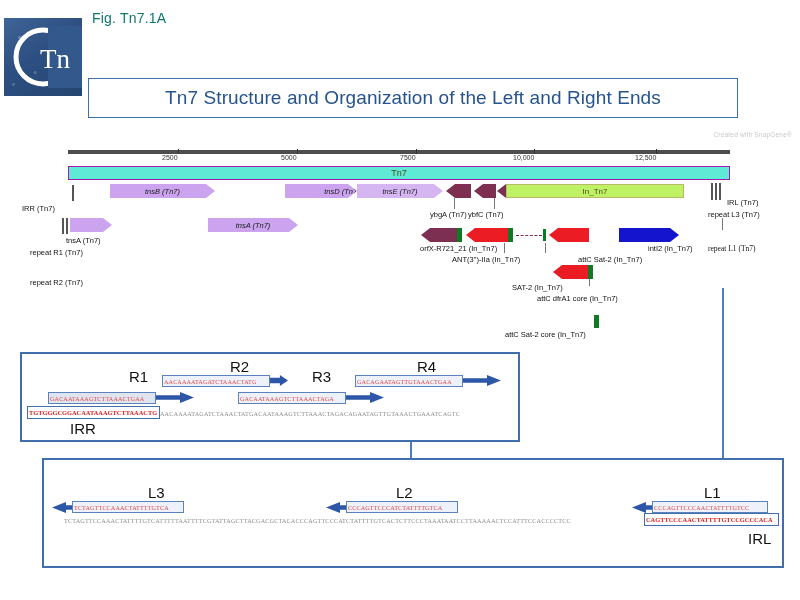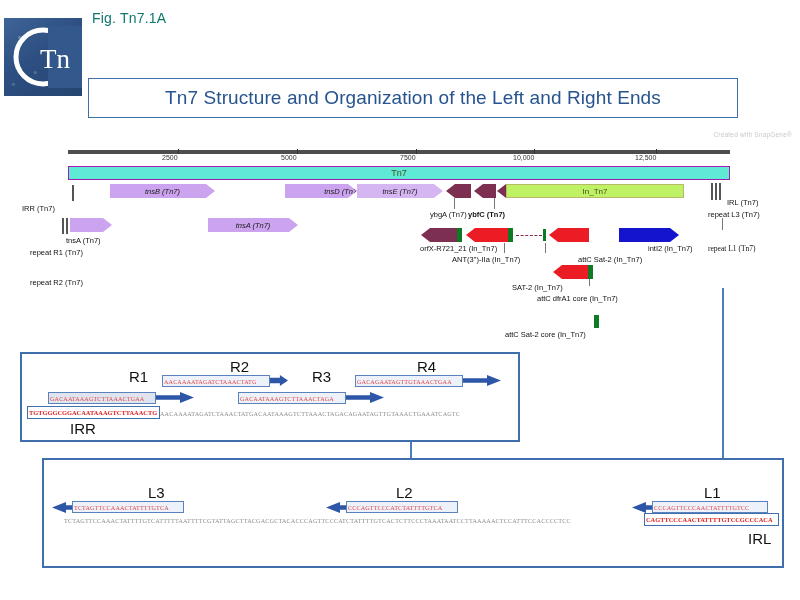--- a/index.html
+++ b/index.html
@@ -187,21 +187,21 @@
     <span>tnsE (Tn7)</span>
   </div>
 
   <div class="gene left maroon" style="left:446px; top:44px; width:25px;"></div>
   <div class="leader" style="left:454px; top:58px; height:11px;"></div>
   <div class="lbl" style="left:398px; top:70px;margin-left:32px;">ybgA (Tn7)</div>
 
   <div class="gene left maroon" style="left:474px; top:44px; width:22px;"></div>
   <div class="gene left maroon" style="left:497px; top:44px; width:22px;"></div>
   <div class="leader" style="left:494px; top:58px; height:11px;"></div>
-  <div class="lbl" style="left:468px; top:70px;font-weight:bold;">ybfC (Tn7)</div>
+  <div class="lbl" style="left:468px; top:70px;">ybfC (Tn7)</div>
 
   <div class="in7bar" style="left:506px; top:44px; width:178px;">
     <span>In_Tn7</span>
   </div>
 
   <div class="tickmark" style="left:711px; top:43px; height:17px;"></div>
   <div class="tickmark" style="left:715px; top:43px; height:17px;"></div>
   <div class="tickmark" style="left:719px; top:43px; height:17px;"></div>
   <div class="lbl" style="left:727px; top:58px;">IRL (Tn7)</div>
   <div class="lbl" style="left:708px; top:70px;">repeat L3 (Tn7)</div>

